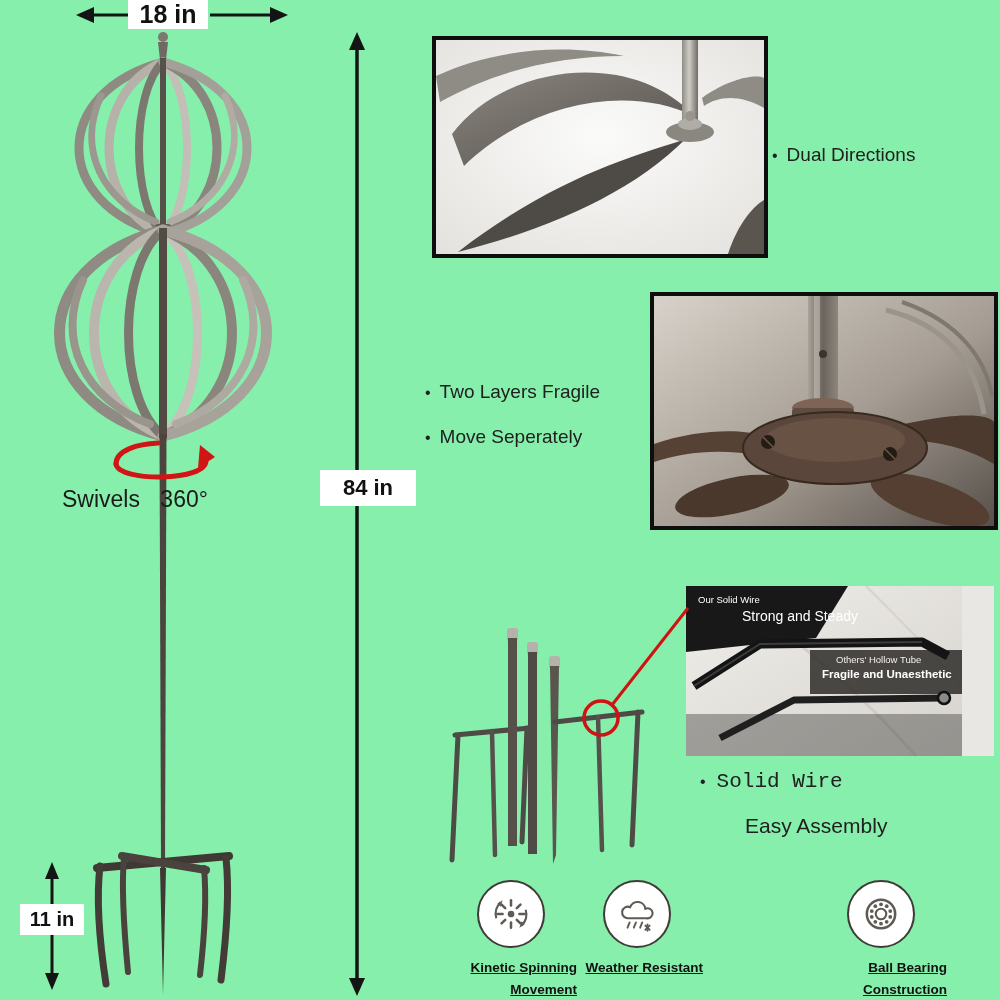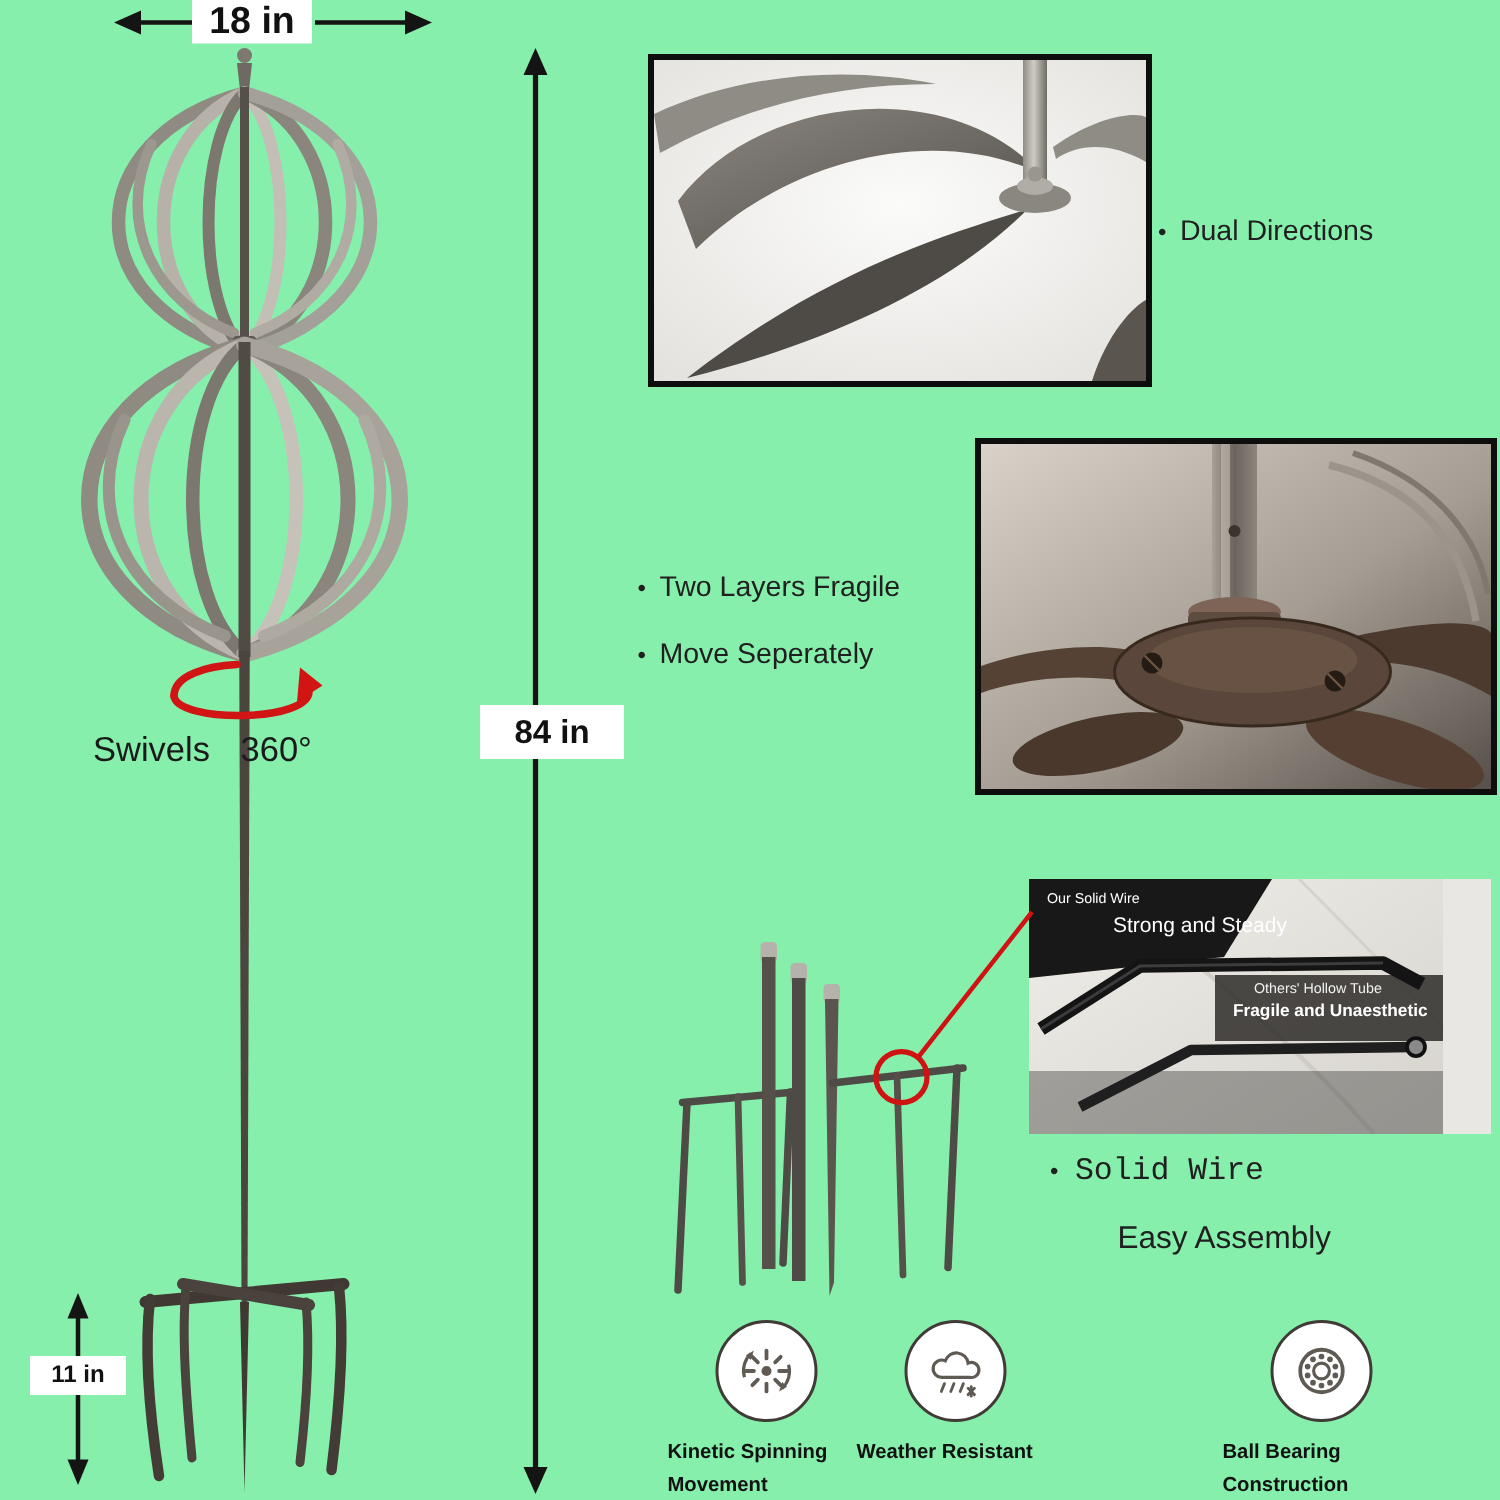--- a/index.html
+++ b/index.html
@@ -8,21 +8,21 @@
   .abs{position:absolute;}
   .dim-label{font-weight:bold;color:#111;background:#fff;text-align:center;}
   .bullet{position:absolute;font-size:19px;color:#202020;white-space:nowrap;}
   .bullet::before{content:"\2022";margin-right:9px;font-size:16px;}
   .bullet-lg{font-size:21px;}
   .no-dot::before{content:none;}
   .inset{position:absolute;border:4px solid #0e0e0e;box-sizing:border-box;overflow:hidden;background:#eceae7;}
   .inset svg{display:block;}
   .wire-inset{position:absolute;overflow:hidden;background:#e9e7e3;}
   .wire-text{position:absolute;white-space:nowrap;}
-  .badge{position:absolute;width:132px;text-align:left;}
+  .badge{position:absolute;width:132px;text-align:right;text-decoration:underline;}
   .badge-circle{width:68px;height:68px;border:2.5px solid #403b36;border-radius:50%;
                 margin:0 auto;background:#fff;display:flex;align-items:center;justify-content:center;box-sizing:border-box;}
   .badge-label{margin-top:9px;font-size:13.5px;font-weight:bold;line-height:22px;color:#111;}
   .swivel-text{position:absolute;font-size:23px;color:#1a1a1a;word-spacing:14px;white-space:nowrap;}
 </style>
 </head>
 <body>
 
 <div class="canvas">
 
@@ -91,21 +91,21 @@
       <path d="M100,866 C96,900 100,945 106,984" stroke="#433b35" stroke-width="7"></path>
       <path d="M226,858 C230,895 226,940 221,980" stroke="#433b35" stroke-width="7"></path>
       <path d="M124,858 C121,890 124,930 128,972" stroke="#4a423c" stroke-width="6"></path>
       <path d="M204,868 C207,900 204,940 200,975" stroke="#4a423c" stroke-width="6"></path>
       <polygon points="160,868 166,868 163,995" fill="#3f3833" stroke="none"></polygon>
     </g>
   </svg>
 
   <div class="abs dim-label" style="left:128px;top:0px;width:80px;font-size:25px;">18 in</div>
   <div class="abs dim-label" style="left:320px;top:470px;width:96px;font-size:22px;padding:5px 0;">84 in</div>
-  <div class="abs dim-label" style="left:20px;top:904px;width:64px;font-size:16px;padding:4px 0;">11 in</div>
+  <div class="abs dim-label" style="left:20px;top:904px;width:64px;font-size:20px;padding:4px 0;">11 in</div>
   <div class="swivel-text" style="left:62px;top:486px;">Swivels 360°</div>
 
   <div class="inset" style="left:432px;top:36px;width:336px;height:222px;">
     <svg width="328" height="214" viewBox="0 0 328 214">
       <defs>
         <radialGradient id="bg1" cx="50%" cy="45%" r="75%">
           <stop offset="0%" stop-color="#fbfbfa"></stop>
             <stop offset="100%" stop-color="#e3e1dd"></stop>
         </radialGradient>
         <linearGradient id="mtl1" x1="0" y1="0" x2="1" y2="0">

